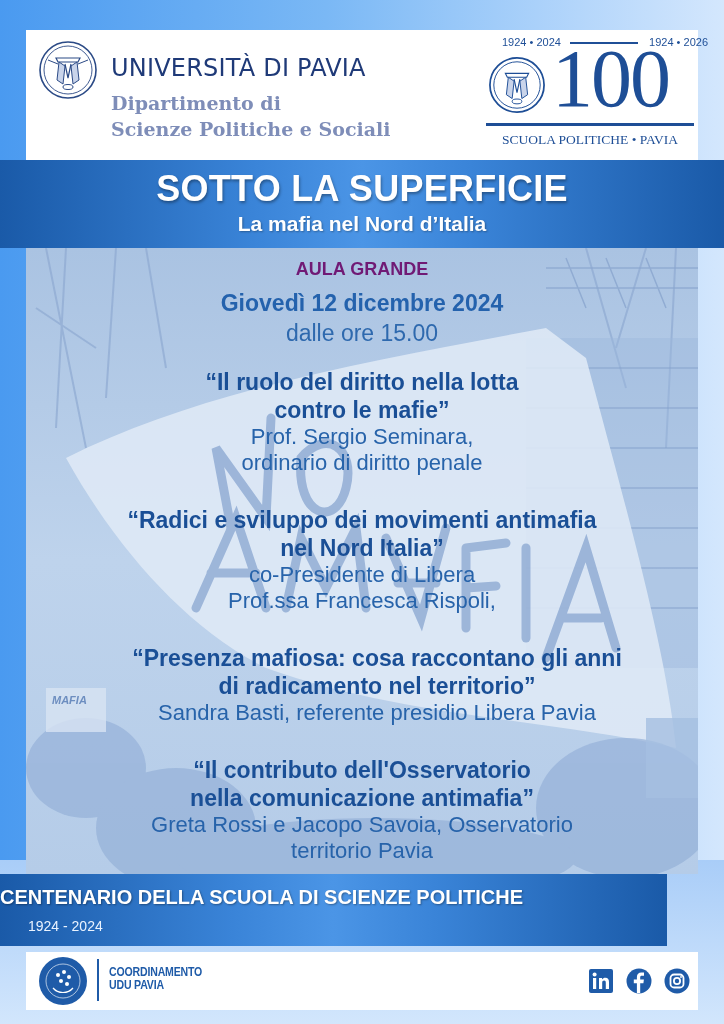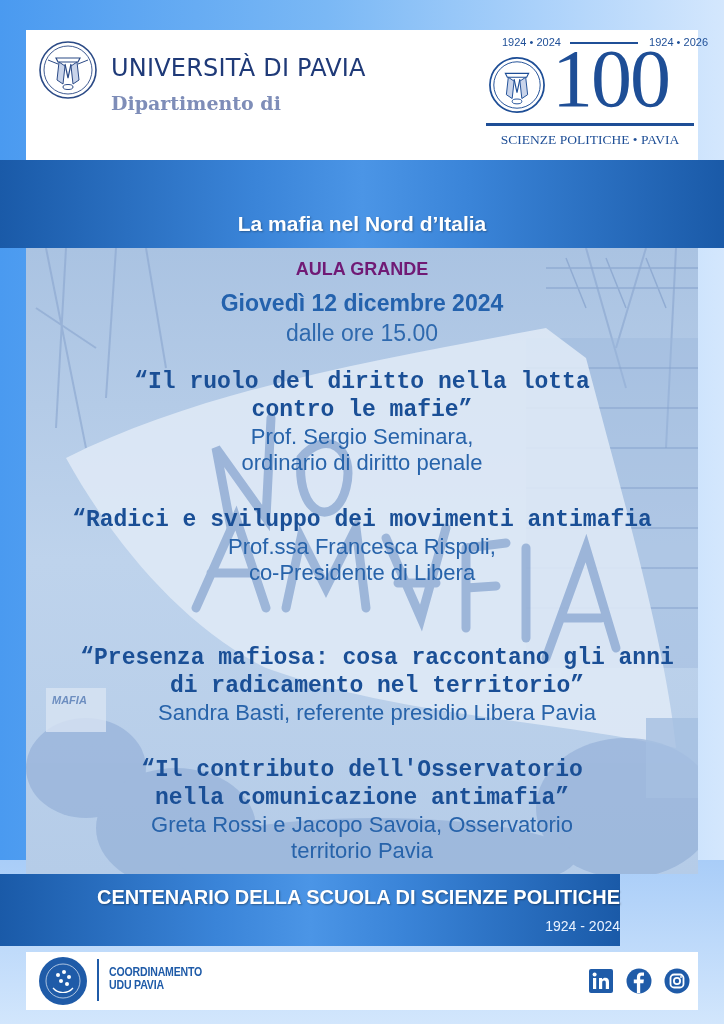--- a/index.html
+++ b/index.html
@@ -79,35 +79,35 @@
     .photo-bg { position: absolute; inset: 0; }
     .program {
       position: absolute; left: 0; top: 0; width: 672px; text-align: center;
       color: #1f5ba8; font-family: "Liberation Sans", sans-serif;
     }
     .venue { position: absolute; left: 0; right: 0; top: 11px; font-size: 18px; font-weight: bold; color: #701a75; }
     .date { position: absolute; left: 0; right: 0; top: 42px; font-size: 23px; font-weight: bold; color: #2462ad; }
     .time { position: absolute; left: 0; right: 0; top: 72px; font-size: 23px; color: #2e69ae; }
     .talk { position: absolute; left: 0; right: 0; }
     .talk-title {
-      display: block; font-size: 23px; font-weight: bold; line-height: 28px; color: #1a4f96; font-family: Liberation Mono, monospace;
+      display: block; font-size: 23px; font-weight: bold; line-height: 28px; color: #1a4f96;
     }
     .talk-speaker {
       display: block; font-size: 22px; line-height: 26px; color: #2763aa;
     }
     .talk.t1 { top: 120px; }
     .talk.t2 { top: 258px; }
     .talk.t3 { top: 396px; padding-left: 30px; }
     .talk.t4 { top: 508px; }
 
     
     .centenary-banner {
-      position: absolute; left: 0; top: 874px; width: 620px; height: 72px;
+      position: absolute; left: 0; top: 874px; width: 667px; height: 72px;
       background: linear-gradient(90deg, #1a5aa8 0%, #3a84d8 35%, #4b95e6 50%, #3a84d8 65%, #1a5aa8 100%);
-      text-align: right; color: #ffffff;
+      text-align: left; color: #ffffff;
     }
     .centenary-title {
       position: absolute; left: 0; right: 0; top: 12px;
       font-family: "Liberation Sans", sans-serif; font-weight: bold; font-size: 20px;
       text-shadow: 1px 1px 2px rgba(0,0,0,0.35);
     }
     .centenary-years {
       position: absolute; left: 0; right: 0; top: 44px;
       font-family: "Liberation Sans", sans-serif; font-size: 14px; color: #eaf3ff; padding-left: 28px;
     }
@@ -139,43 +139,45 @@
     <path d="M18 18 L42 18 L40 22 L20 22 Z" fill="none" stroke="#2b4a86" stroke-width="1.2"></path>
     <path d="M21 22 L19 40 L25 44 L27 26 Z" fill="#c9d4ea" stroke="#2b4a86" stroke-width="1"></path>
     <path d="M39 22 L41 40 L35 44 L33 26 Z" fill="#c9d4ea" stroke="#2b4a86" stroke-width="1"></path>
     <path d="M27 24 L30 38 L33 24" fill="none" stroke="#2b4a86" stroke-width="1.2"></path>
     <line x1="10" y1="20" x2="20" y2="24" stroke="#2b4a86" stroke-width="1"></line>
     <line x1="50" y1="20" x2="40" y2="24" stroke="#2b4a86" stroke-width="1"></line>
     <ellipse cx="30" cy="47" rx="5" ry="2.5" fill="none" stroke="#2b4a86" stroke-width="1"></ellipse>
   </svg>
   <div class="uni-name">UNIVERSITÀ DI PAVIA</div>
   <div class="dept-line l1">Dipartimento di</div>
+  <div class="dept-line l2">Scienze Politiche e Sociali</div>
 
   <div class="centenary-logo">
     <div class="years-row">
       <span class="years-left">1924 • 2024</span>
       <span class="years-line"></span>
       <span class="years-right">1924 • 2026</span>
     </div>
     <svg class="cent-seal" viewBox="0 0 60 60">
       <circle cx="30" cy="30" r="28" fill="none" stroke="#1e4e96" stroke-width="1.8"></circle>
       <circle cx="30" cy="30" r="24" fill="none" stroke="#1e4e96" stroke-width="1"></circle>
       <path d="M18 18 L42 18 L40 22 L20 22 Z" fill="none" stroke="#1e4e96" stroke-width="1.2"></path>
       <path d="M21 22 L19 40 L25 44 L27 26 Z" fill="#c9d4ea" stroke="#1e4e96" stroke-width="1"></path>
       <path d="M39 22 L41 40 L35 44 L33 26 Z" fill="#c9d4ea" stroke="#1e4e96" stroke-width="1"></path>
       <path d="M27 24 L30 38 L33 24" fill="none" stroke="#1e4e96" stroke-width="1.2"></path>
       <ellipse cx="30" cy="47" rx="5" ry="2.5" fill="none" stroke="#1e4e96" stroke-width="1"></ellipse>
     </svg>
     <div class="cent-number">100</div>
     <div class="cent-rule"></div>
-    <div class="cent-caption">SCIENZE POLITICHE • PAVIA</div>
+    <div class="cent-caption">SCUOLA POLITICHE • PAVIA</div>
   </div>
 </div>
 
 <div class="title-banner">
+  <div class="event-title">SOTTO LA SUPERFICIE</div>
   <div class="event-subtitle">La mafia nel Nord d’Italia</div>
 </div>
 
 <div class="content-panel">
   <svg class="photo-bg" viewBox="0 0 672 626" preserveAspectRatio="none">
     <defs>
       <linearGradient id="bgG" x1="0" y1="0" x2="0" y2="1">
         <stop offset="0" stop-color="#aac3e2"></stop>
         <stop offset="0.5" stop-color="#bed3ec"></stop>
         <stop offset="1" stop-color="#b5cce8"></stop>
@@ -226,22 +228,23 @@
 
     <div class="talk t1">
       <span class="talk-title">“Il ruolo del diritto nella lotta</span>
       <span class="talk-title">contro le mafie”</span>
       <span class="talk-speaker">Prof. Sergio Seminara,</span>
       <span class="talk-speaker">ordinario di diritto penale</span>
     </div>
 
     <div class="talk t2">
       <span class="talk-title">“Radici e sviluppo dei movimenti antimafia</span>
+      <span class="talk-title">nel Nord Italia”</span>
+      <span class="talk-speaker">co-Presidente di Libera</span>
       <span class="talk-speaker">Prof.ssa Francesca Rispoli,</span>
-      <span class="talk-speaker">co-Presidente di Libera</span>
     </div>
 
     <div class="talk t3">
       <span class="talk-title">“Presenza mafiosa: cosa raccontano gli anni</span>
       <span class="talk-title">di radicamento nel territorio”</span>
       <span class="talk-speaker">Sandra Basti, referente presidio Libera Pavia</span>
     </div>
 
     <div class="talk t4">
       <span class="talk-title">“Il contributo dell'Osservatorio</span>

